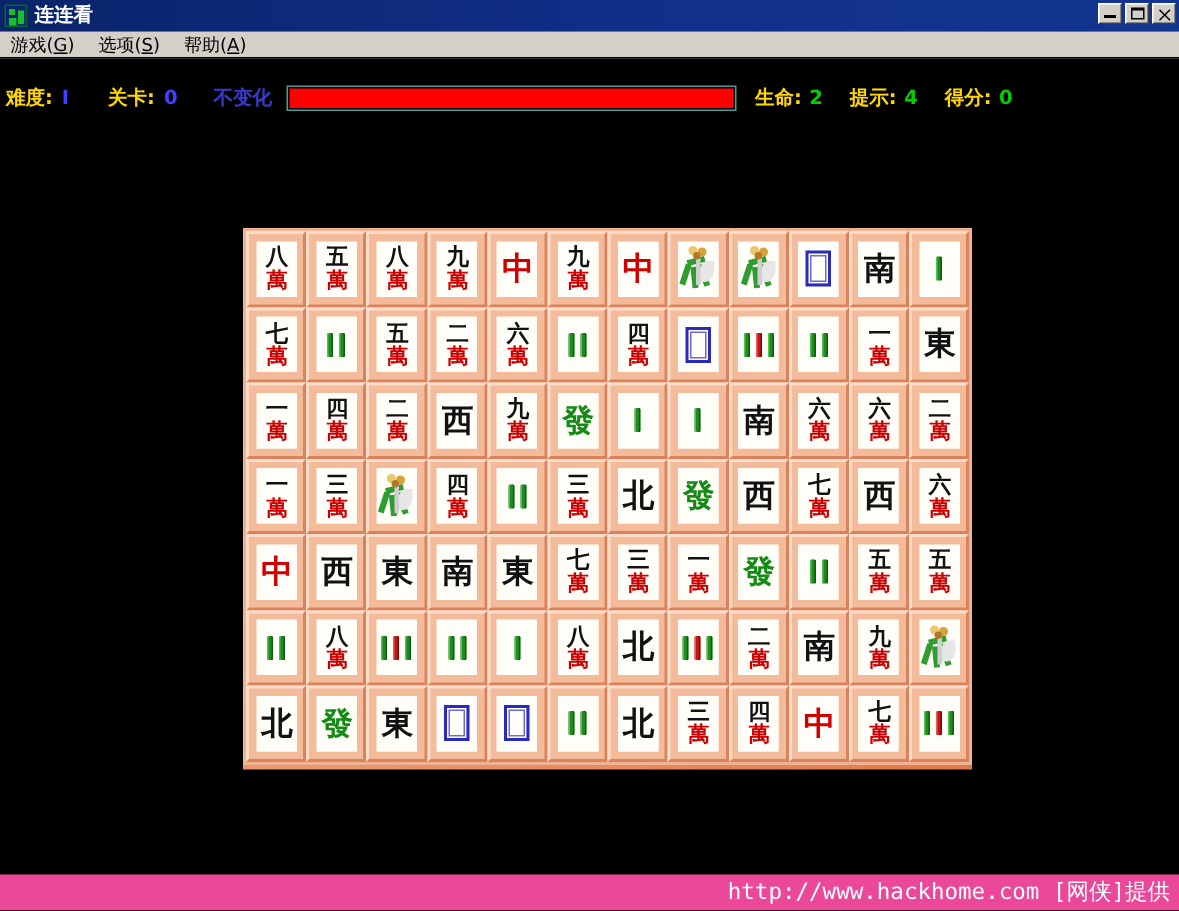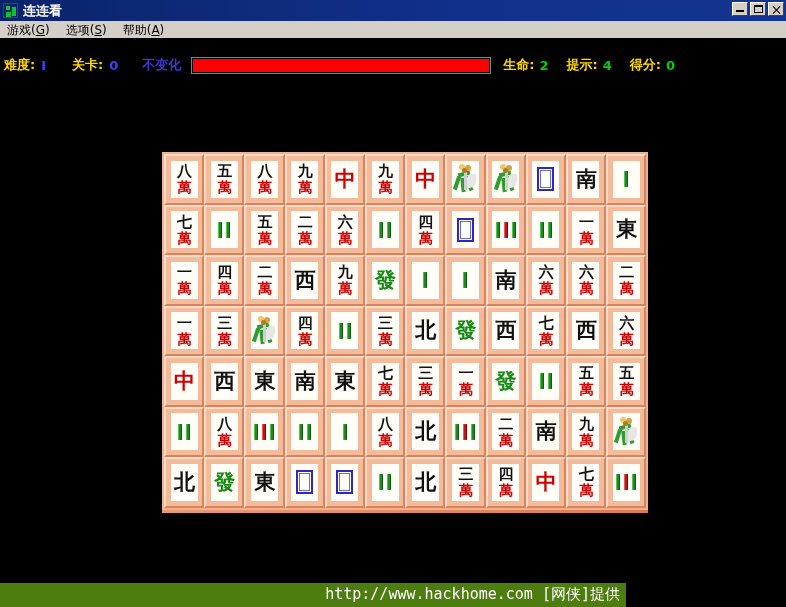--- a/index.html
+++ b/index.html
@@ -148,22 +148,22 @@
   .flower .stemw{ position:absolute; left:11px; top:8px; width:3px; height:18px; background:#cfcfcf; }
   .flower .wing{ position:absolute; left:13px; top:10px; width:10px; height:14px; background:#e6e6e6; border-radius:60% 10% 60% 10%; }
 
   
   .wm1 {
     position:absolute; right:8px; bottom:32px;
     color:#f2f2f2; font-size:14px; white-space:nowrap;
     font-family:"DejaVu Sans Mono","Liberation Mono",monospace;
   }
   .bottombar {
-    position:absolute; left:0; bottom:0; width:626px; height:24px;
-    background:#4d7c0f;
+    position:absolute; left:0; bottom:0; width:786px; height:24px;
+    background:#ec4899;
     text-align:center;
   }
   .wm2 {
     position:absolute; right:6px; top:2px;
     color:#ffffff; font-size:15px; white-space:nowrap;
     font-family:"DejaVu Sans Mono","Liberation Mono",monospace;
   }
 </style>
 </head>
 <body>

